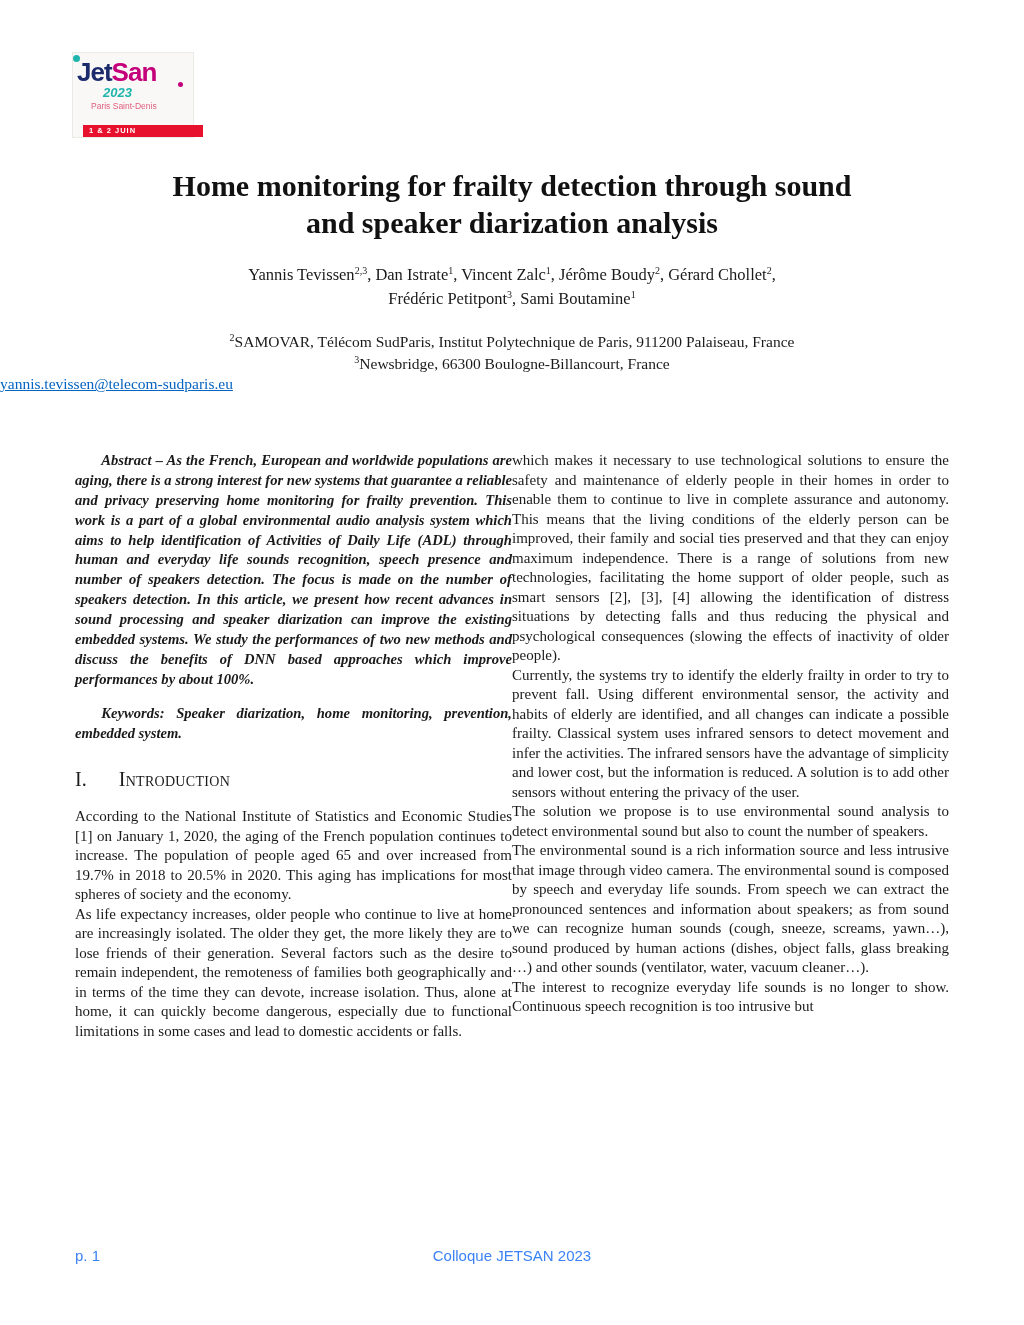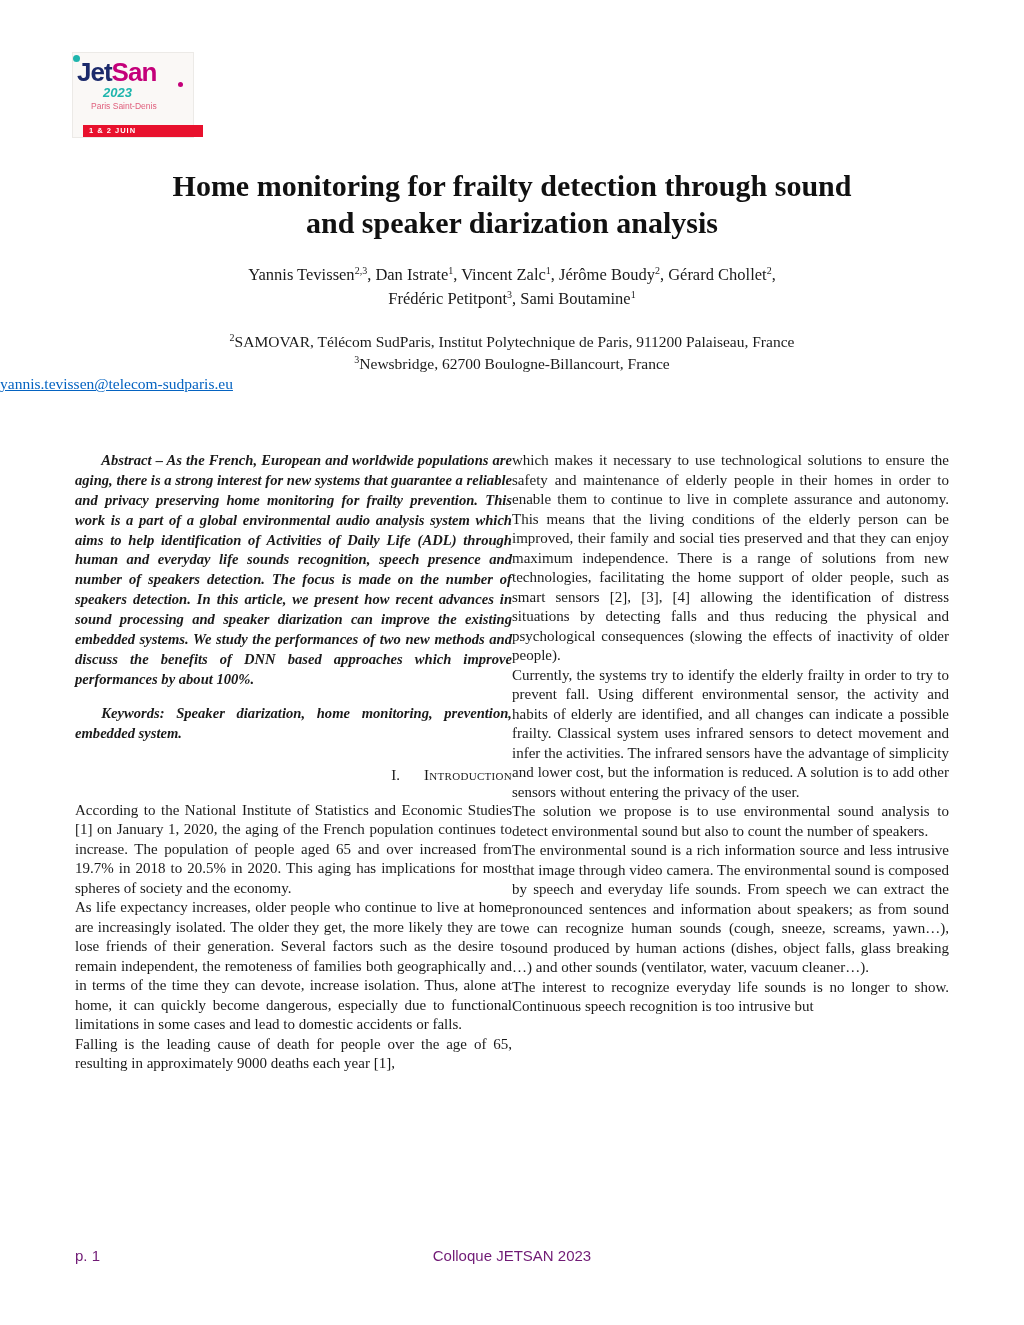--- a/index.html
+++ b/index.html
@@ -88,36 +88,36 @@
   }
   .keywords {
     font-weight: bold;
     font-style: italic;
     font-size: 14.6px;
     line-height: 1.36;
     text-indent: 1.8em;
     margin-top: 15px;
   }
   .section-heading {
-    text-align: right;
+    text-align: left;
     margin: 22px 0 15px 0;
-    font-size: 15px;
+    font-size: 20px;
     font-weight: normal;
   }
   .section-heading .sc { font-variant: small-caps; margin-left: 1.6em; letter-spacing: 0.3px; }
   .col p.body-para { margin-bottom: 0; }
   
   .footer {
     position: absolute;
     left: 0; right: 0;
     bottom: 56px;
     height: 22px;
     font-family: "Liberation Sans", sans-serif;
     font-size: 15px;
-    color: #701a75;
+    color: #3b82f6;
   }
   .footer .page-num { position: absolute; left: 75px; }
   .footer .footer-center { position: absolute; left: 0; right: 0; text-align: center; }
 </style>
 </head>
 <body>
 
 <div class="page">
 
   <div class="logo">
@@ -142,37 +142,36 @@
     <span><span>Vincent Zalc</span><sup>1</sup><span>, </span></span>
     <span><span>Jérôme Boudy</span><sup>2</sup><span>, </span></span>
     <span><span>Gérard Chollet</span><sup>2</sup><span>,</span></span>
     <br>
     <span><span>Frédéric Petitpont</span><sup>3</sup><span>, </span></span>
     <span><span>Sami Boutamine</span><sup>1</sup><span></span></span>
   </div>
 
   <div class="affiliations">
     <div><sup>2</sup><span>SAMOVAR, Télécom SudParis, Institut Polytechnique de Paris, 911200 Palaiseau, France</span></div>
-    <div><sup>3</sup><span>Newsbridge, 62700 Boulogne-Billancourt, France</span></div>
+    <div><sup>3</sup><span>Newsbridge, 66300 Boulogne-Billancourt, France</span></div>
   </div>
   <div class="email-line">
     <a href="#">yannis.tevissen@telecom-sudparis.eu</a>
   </div>
 
   <div class="columns">
 
     <div class="col">
       <p class="abstract">Abstract – As the French, European and worldwide populations are aging, there is a strong interest for new systems that guarantee a reliable and privacy preserving home monitoring for frailty prevention. This work is a part of a global environmental audio analysis system which aims to help identification of Activities of Daily Life (ADL) through human and everyday life sounds recognition, speech presence and number of speakers detection. The focus is made on the number of speakers detection. In this article, we present how recent advances in sound processing and speaker diarization can improve the existing embedded systems. We study the performances of two new methods and discuss the benefits of DNN based approaches which improve performances by about 100%.</p>
       <p class="keywords">Keywords: Speaker diarization, home monitoring, prevention, embedded system.</p>
       <h2 class="section-heading">
         <span>I.</span><span class="sc">Introduction</span>
       </h2>
       <p class="body-para">According to the National Institute of Statistics and Economic Studies [1] on January 1, 2020, the aging of the French population continues to increase. The population of people aged 65 and over increased from 19.7% in 2018 to 20.5% in 2020. This aging has implications for most spheres of society and the economy.</p>
       <p class="body-para">As life expectancy increases, older people who continue to live at home are increasingly isolated. The older they get, the more likely they are to lose friends of their generation. Several factors such as the desire to remain independent, the remoteness of families both geographically and in terms of the time they can devote, increase isolation. Thus, alone at home, it can quickly become dangerous, especially due to functional limitations in some cases and lead to domestic accidents or falls.</p>
-      <p class="body-para">Falling is the leading cause of death for people over the age of 65, resulting in approximately 9000 deaths each year [1],</p>
     </div>
 
     <div class="col">
       <p class="body-para">which makes it necessary to use technological solutions to ensure the safety and maintenance of elderly people in their homes in order to enable them to continue to live in complete assurance and autonomy. This means that the living conditions of the elderly person can be improved, their family and social ties preserved and that they can enjoy maximum independence. There is a range of solutions from new technologies, facilitating the home support of older people, such as smart sensors [2], [3], [4] allowing the identification of distress situations by detecting falls and thus reducing the physical and psychological consequences (slowing the effects of inactivity of older people).</p>
       <p class="body-para">Currently, the systems try to identify the elderly frailty in order to try to prevent fall. Using different environmental sensor, the activity and habits of elderly are identified, and all changes can indicate a possible frailty. Classical system uses infrared sensors to detect movement and infer the activities. The infrared sensors have the advantage of simplicity and lower cost, but the information is reduced. A solution is to add other sensors without entering the privacy of the user.</p>
       <p class="body-para">The solution we propose is to use environmental sound analysis to detect environmental sound but also to count the number of speakers.</p>
       <p class="body-para">The environmental sound is a rich information source and less intrusive that image through video camera. The environmental sound is composed by speech and everyday life sounds. From speech we can extract the pronounced sentences and information about speakers; as from sound we can recognize human sounds (cough, sneeze, screams, yawn…), sound produced by human actions (dishes, object falls, glass breaking …) and other sounds (ventilator, water, vacuum cleaner…).</p>
       <p class="body-para">The interest to recognize everyday life sounds is no longer to show. Continuous speech recognition is too intrusive but</p>
     </div>
 

